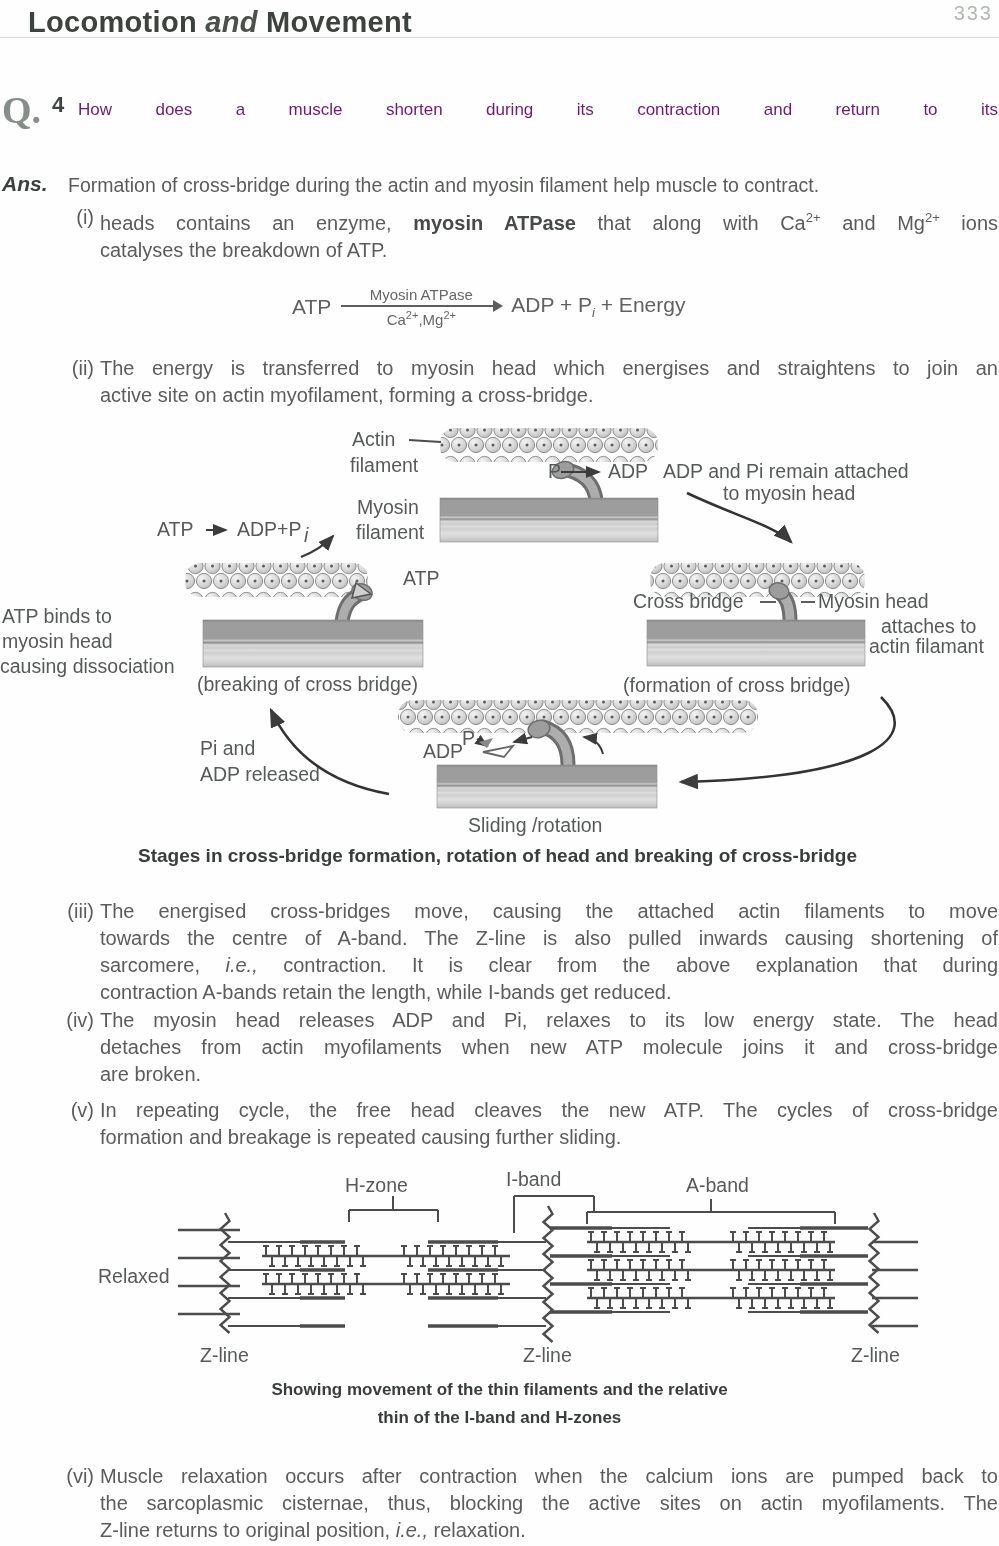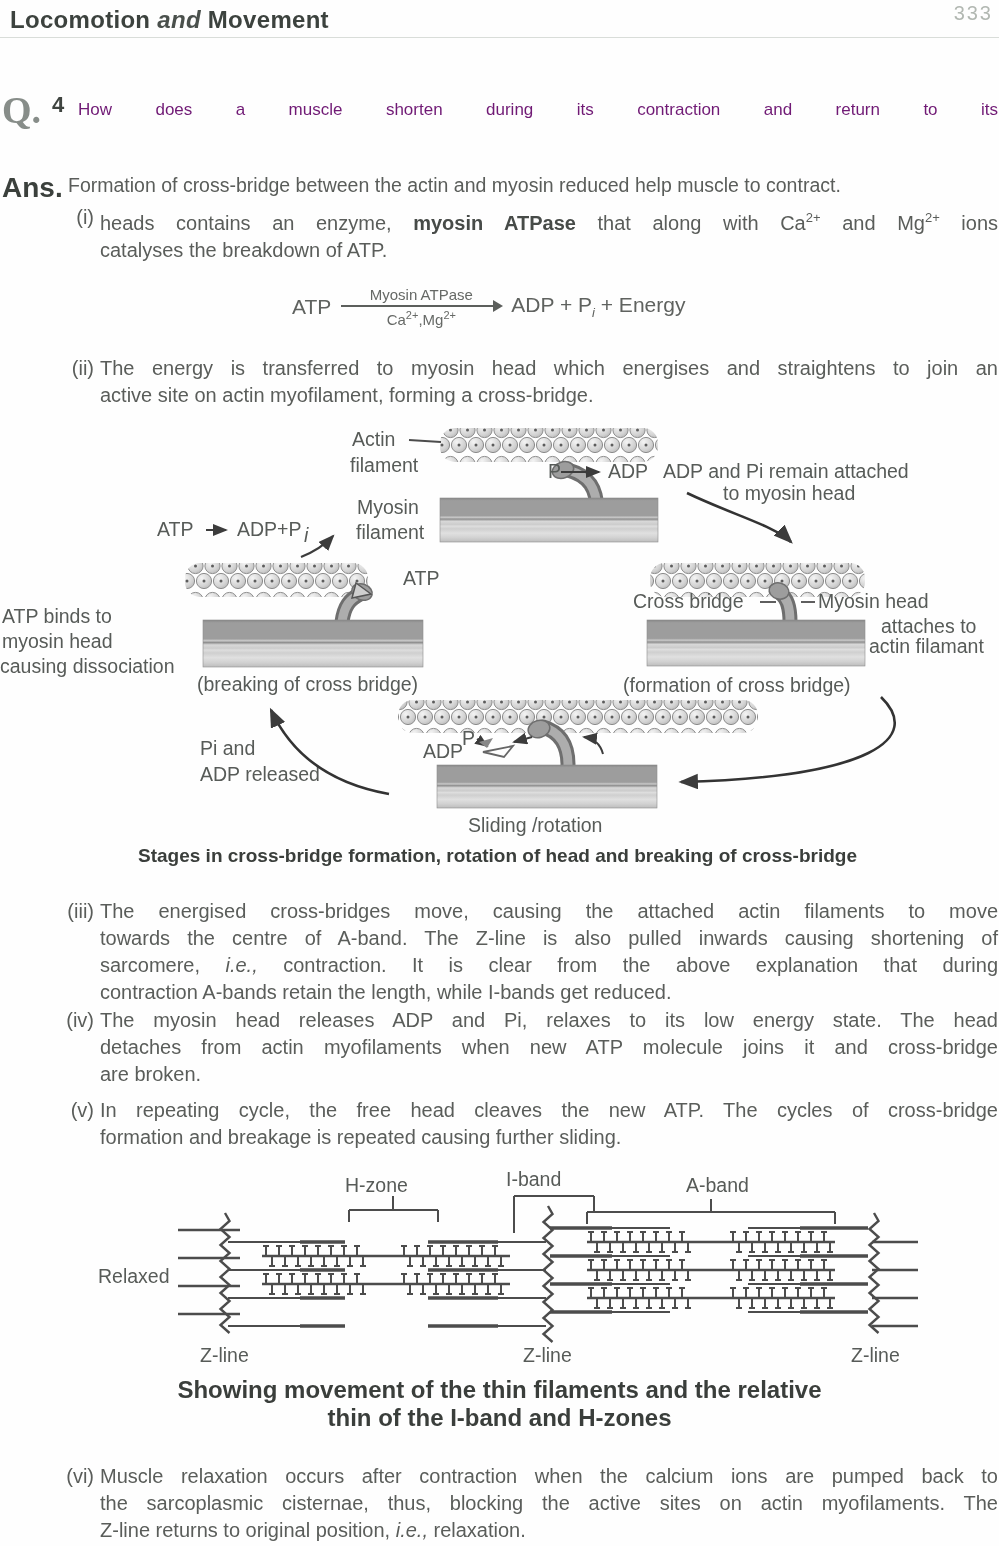--- a/index.html
+++ b/index.html
@@ -2,32 +2,32 @@
 <html><head>
 <meta charset="utf-8">
 <style>
   html,body{margin:0;padding:0;}
   body{
     width:999px;height:1546px;position:relative;background:#fefefe;
     font-family:"Liberation Sans",sans-serif;color:#595c59;overflow:hidden;
   }
   .abs{position:absolute;}
   
-  .hdr{top:6px;left:10px;font-size:24px;font-weight:bold;color:#3c423e;letter-spacing:.3px;}
+  .hdr{top:6px;left:28px;font-size:29px;font-weight:bold;color:#3c423e;letter-spacing:.3px;}
   .hdr .and{font-style:italic;font-weight:600;color:#4a504c;}
   .hdr-rule{top:37px;left:0;width:999px;height:1px;background:#d9ddd9;}
   .pagenum{top:2px;right:6px;font-size:20px;color:#b2b8b2;letter-spacing:2px;font-weight:500;}
   
   .qmark{top:88px;left:2px;font-family:"Liberation Serif",serif;font-size:38px;font-weight:bold;color:#878d89;}
   .qnum{top:92px;left:52px;font-size:22px;font-weight:bold;color:#3f4440;}
   .qtext{top:92px;left:78px;width:920px;font-size:17px;line-height:36px;color:#701a75;}
   .jline{text-align:justify;text-align-last:justify;}
   .lline{text-align:left;}
   
-  .anslbl{top:172px;left:2px;font-size:28px;font-weight:bold;color:#3b403c;}
+  .anslbl{top:172px;left:2px;font-size:21px;font-weight:bold;color:#3b403c;font-style:italic;}
   .intro{top:174px;left:68px;width:930px;font-size:19.5px;color:#5a5d5a;}
   .item{width:898px;font-size:20px;line-height:27px;color:#5a5d5a;}
   .item .inum{position:absolute;left:-46px;top:0;width:40px;text-align:right;}
   .it-i{top:204px;left:100px;}
   .it-ii{top:355px;left:100px;}
   .it-iii{top:889px;left:100px;margin-top:9px;}
   .it-iv{top:1007px;left:100px;}
   .it-v{top:1097px;left:100px;}
   .it-vi{top:1463px;left:100px;}
   .item b{color:#474b48;}
@@ -38,41 +38,41 @@
   .eq-frac{display:inline-flex;flex-direction:column;align-items:center;line-height:1;}
   .eq-over,.eq-under{font-size:15px;color:#666966;}
   .eq-under sup{font-size:11px;}
   .eq-arrow{display:block;width:160px;height:2px;background:#5c5f5c;position:relative;margin:3px 0;}
   .eq-arrow::after{content:"";position:absolute;right:-2px;top:-5px;width:0;height:0;
      border-left:10px solid #5c5f5c;border-top:6px solid transparent;border-bottom:6px solid transparent;}
   .eq-sub{font-size:13px;font-style:italic;}
   
   svg text{font-family:"Liberation Sans",sans-serif;fill:#575b58;font-size:19.5px;}
   .cap1{top:845px;left:0;width:995px;text-align:center;font-size:19px;font-weight:bold;color:#3a3e3b;}
-  .cap2{top:1376px;left:0;width:999px;text-align:center;font-size:24px;font-weight:bold;color:#3a3e3b;line-height:28px;}
+  .cap2{top:1376px;left:0;width:999px;text-align:center;font-size:17px;font-weight:bold;color:#3a3e3b;line-height:28px;}
 </style>
 </head>
 <body>
 
 <div class="abs hdr">
   <span>Locomotion</span>
   <span class="and">and</span>
   <span>Movement</span>
 </div>
 <div class="abs pagenum">333</div>
 <div class="abs hdr-rule"></div>
 
 <div class="abs qmark">Q.</div>
 <div class="abs qnum">4</div>
 <div class="abs qtext">
   <div class="jline">How does a muscle shorten during its contraction and return to its</div>
 </div>
 
 <div class="abs anslbl">Ans.</div>
-<div class="abs intro">Formation of cross-bridge between the actin and myosin reduced help muscle to contract.</div>
+<div class="abs intro">Formation of cross-bridge during the actin and myosin filament help muscle to contract.</div>
 
 <div class="abs item it-i">
   <span class="inum">(i)</span>
   <div class="jline"><span>heads contains an enzyme, </span><b>myosin ATPase</b><span> that along with Ca</span><sup>2+</sup><span> and Mg</span><sup>2+</sup><span> ions</span></div>
   <div class="lline">catalyses the breakdown of ATP.</div>
 </div>
 
 <div class="abs formula">
   <span class="eq-big">ATP</span>
   <span class="eq-frac">

